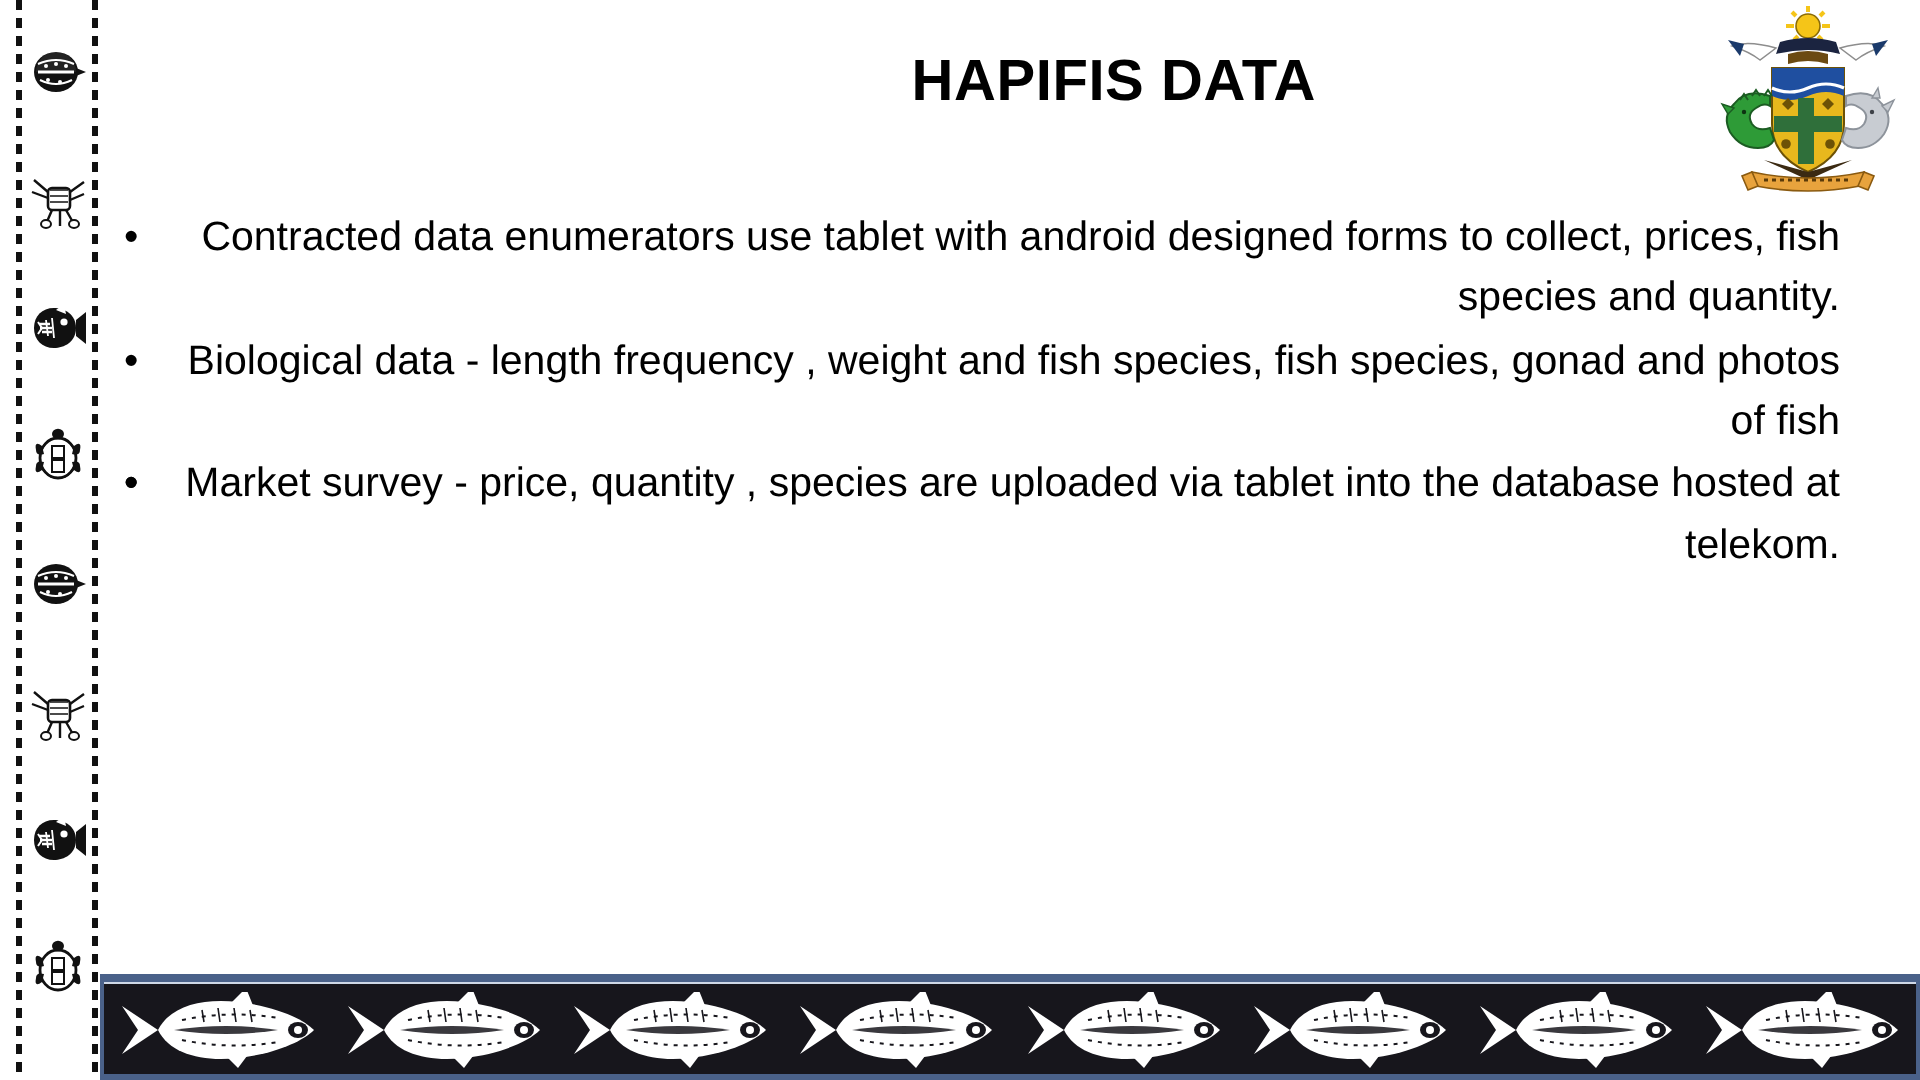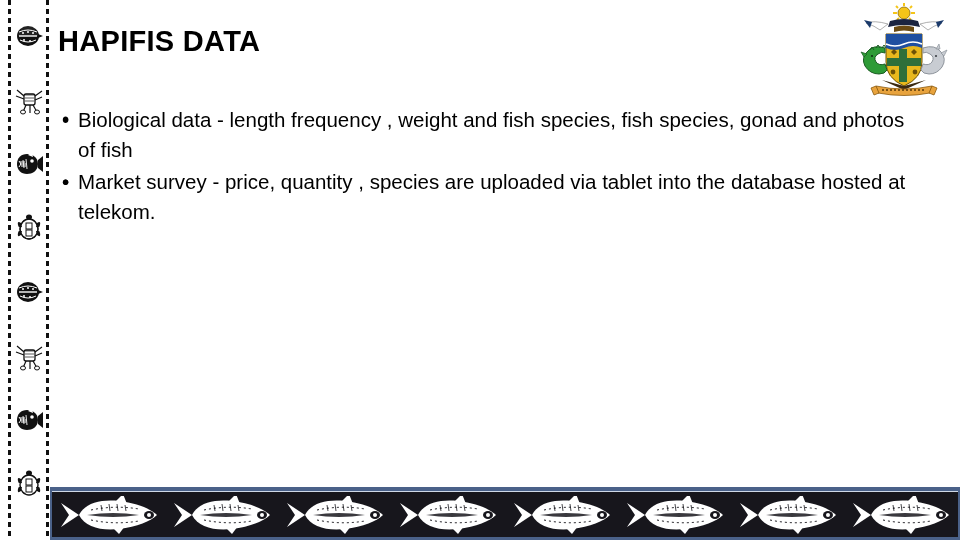--- a/index.html
+++ b/index.html
@@ -14,20 +14,21 @@
     font-family: "Liberation Sans", sans-serif;
     position: relative;
   }
 
   .slide {
     position: absolute;
     left: 0; top: 0;
     width: 960px;
     height: 540px;
     background: #ffffff;
+    text-align: right;
   }
 
   
   .left-strip {
     position: absolute;
     left: 8px;
     top: 0;
     width: 41px;
     height: 540px;
     background: #ffffff;
@@ -266,20 +267,21 @@
       </div>
 
     </div>
   </div>
 
   <div class="title">HAPIFIS DATA</div>
 
   <ul class="body-list">
     <li>
       <span class="bullet-dot">•</span>
+      <span>Contracted data enumerators  use tablet with android designed forms  to collect, prices, fish species  and quantity.</span>
     </li>
     <li>
       <span class="bullet-dot">•</span>
       <span>Biological data -  length frequency , weight and  fish species, fish species, gonad and photos of fish</span>
     </li>
     <li>
       <span class="bullet-dot">•</span>
     </li>
     <li>
       <span class="bullet-dot">•</span>

